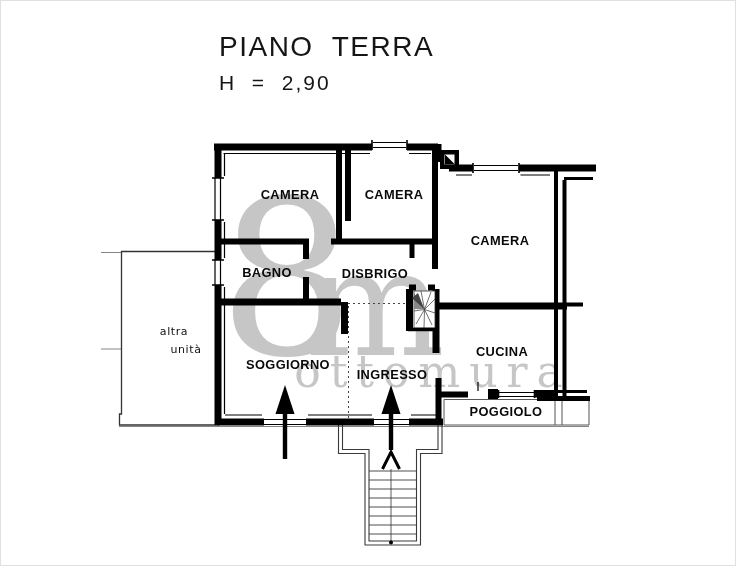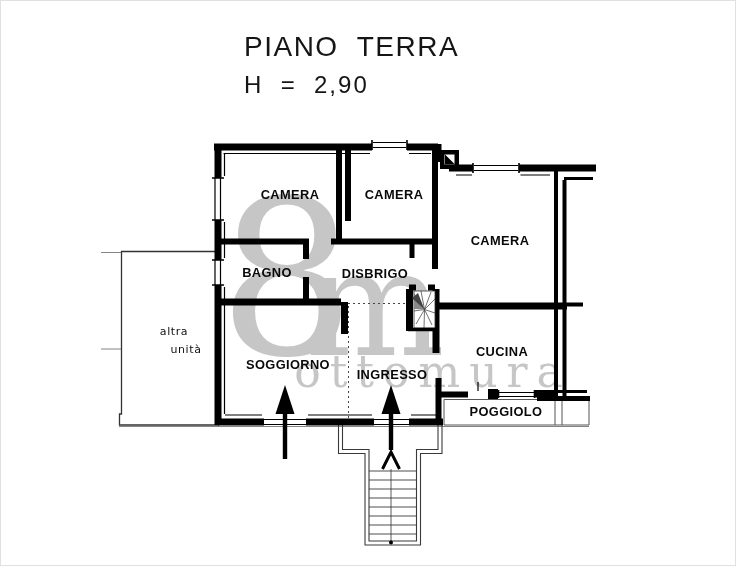--- a/index.html
+++ b/index.html
@@ -9,23 +9,23 @@
     font-family:"Liberation Sans",sans-serif;
   }
   .layer{position:absolute;left:0;top:0;width:736px;height:566px;}
   
   .wm{position:absolute;transform:translate(-50%,-50%);color:#c6c6c6;
       font-family:"DejaVu Serif",serif;line-height:1;white-space:nowrap;}
   .wm-8{font-size:215px;}
   .wm-m{font-size:148px;}
   .wm-word{font-size:44px;letter-spacing:9px;}
   
-  .title-block{position:absolute;left:218px;top:30px;color:#151515;margin-left:25px;}
+  .title-block{position:absolute;left:218px;top:30px;color:#151515;}
   .title-line1{font-size:28px;letter-spacing:1.5px;white-space:pre;font-weight:400;}
-  .title-line2{font-size:24px;letter-spacing:2px;white-space:pre;font-weight:400;margin-top:8px;}
+  .title-line2{font-size:21px;letter-spacing:2px;white-space:pre;font-weight:400;margin-top:8px;}
   
   .room-label{position:absolute;transform:translate(-50%,-50%) scaleX(.95);
       font-weight:700;font-size:13.5px;letter-spacing:.4px;color:#090909;white-space:nowrap;}
   .unit-label{position:absolute;transform:translate(-50%,-50%);
       font-family:"DejaVu Sans",sans-serif;font-weight:400;font-size:11px;
       letter-spacing:.6px;color:#111;white-space:nowrap;}
   svg{display:block;}
 </style>
 </head>
 <body>

